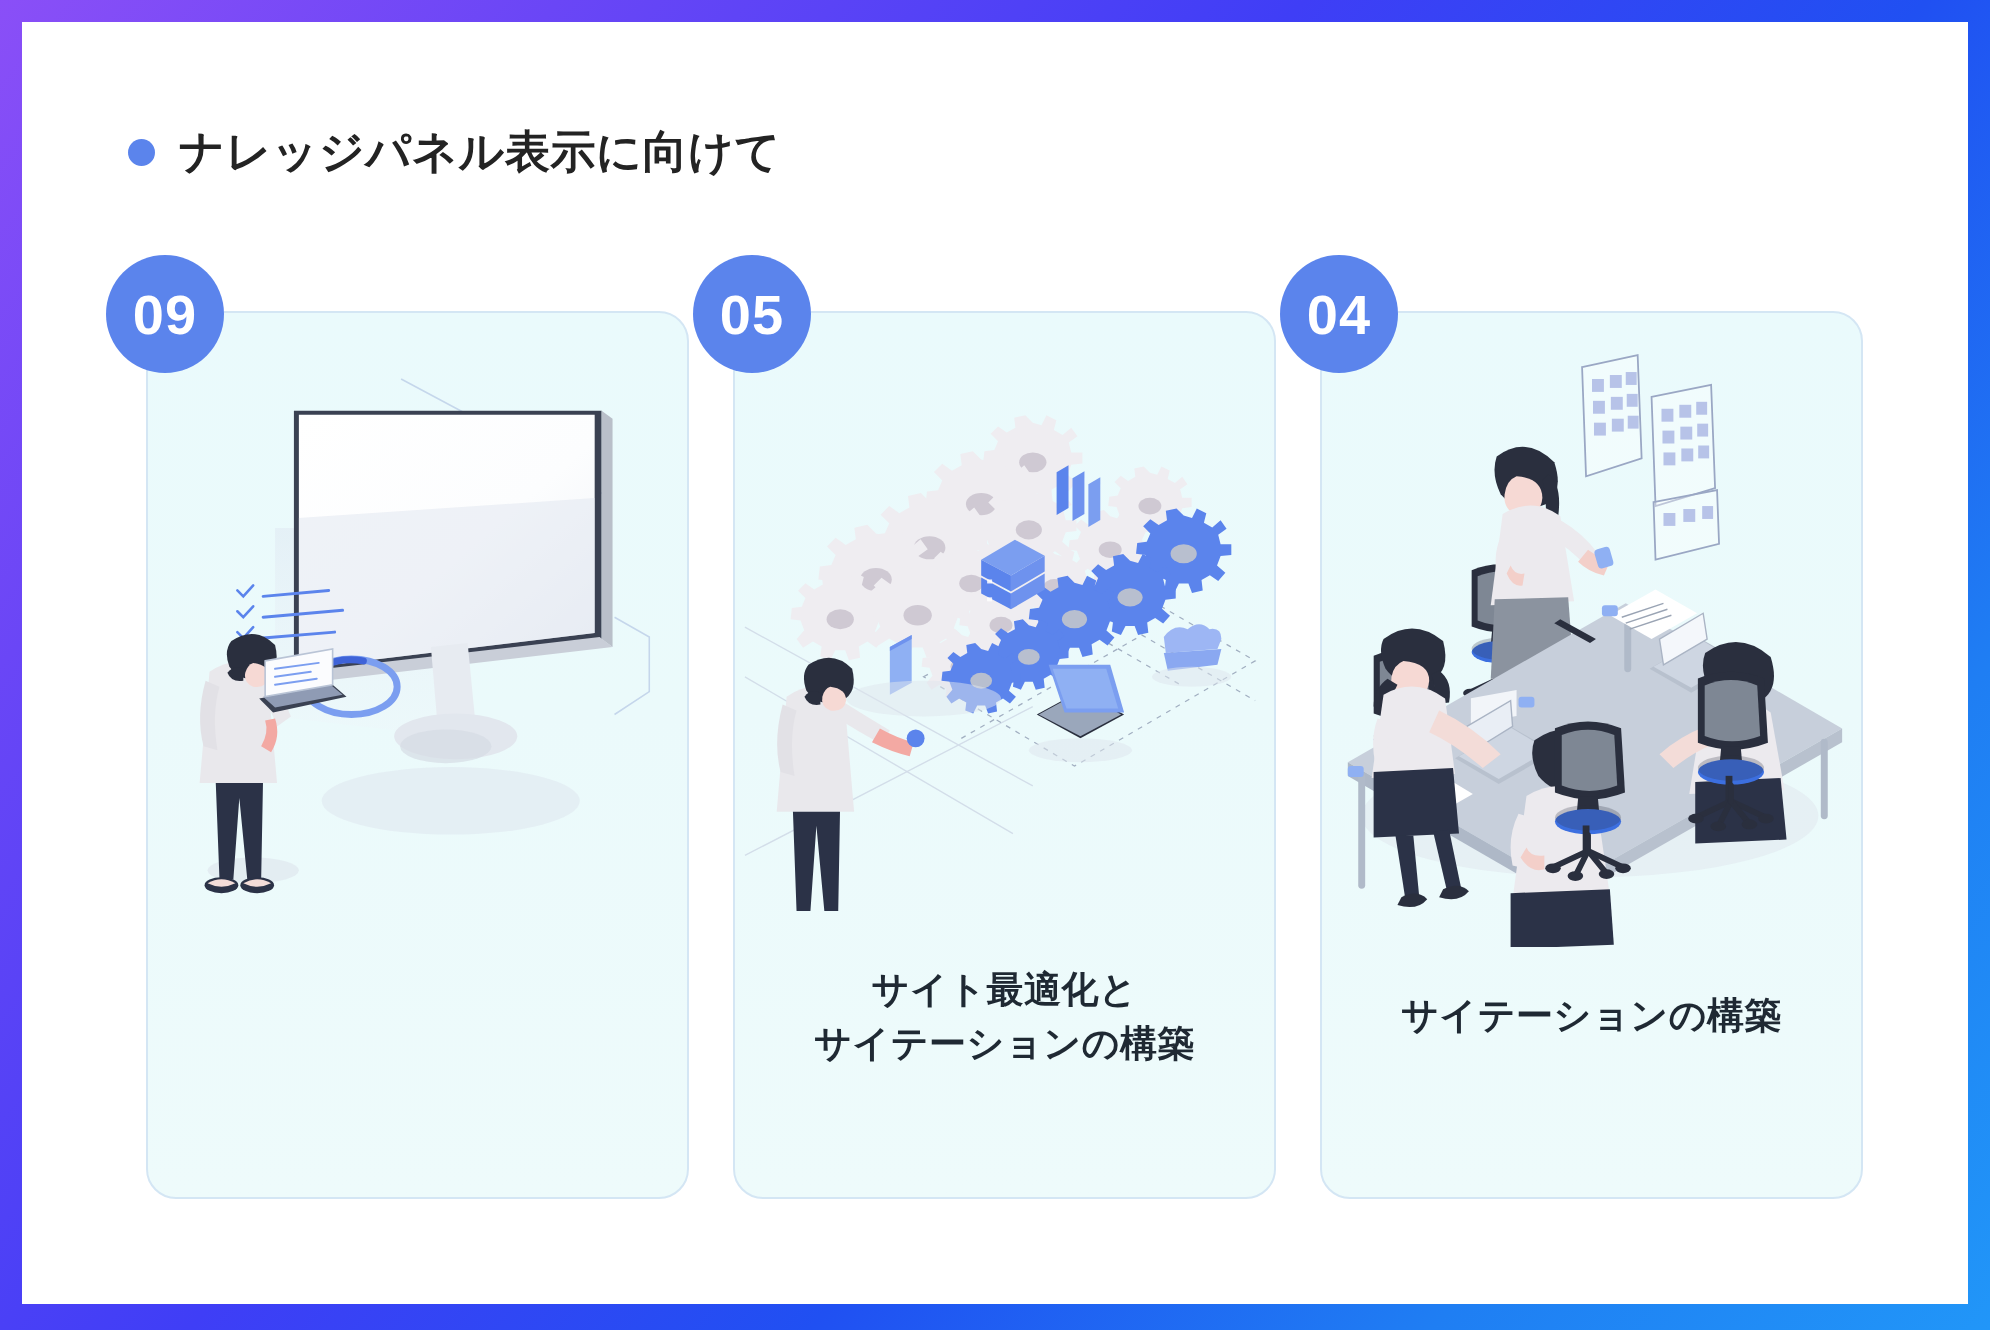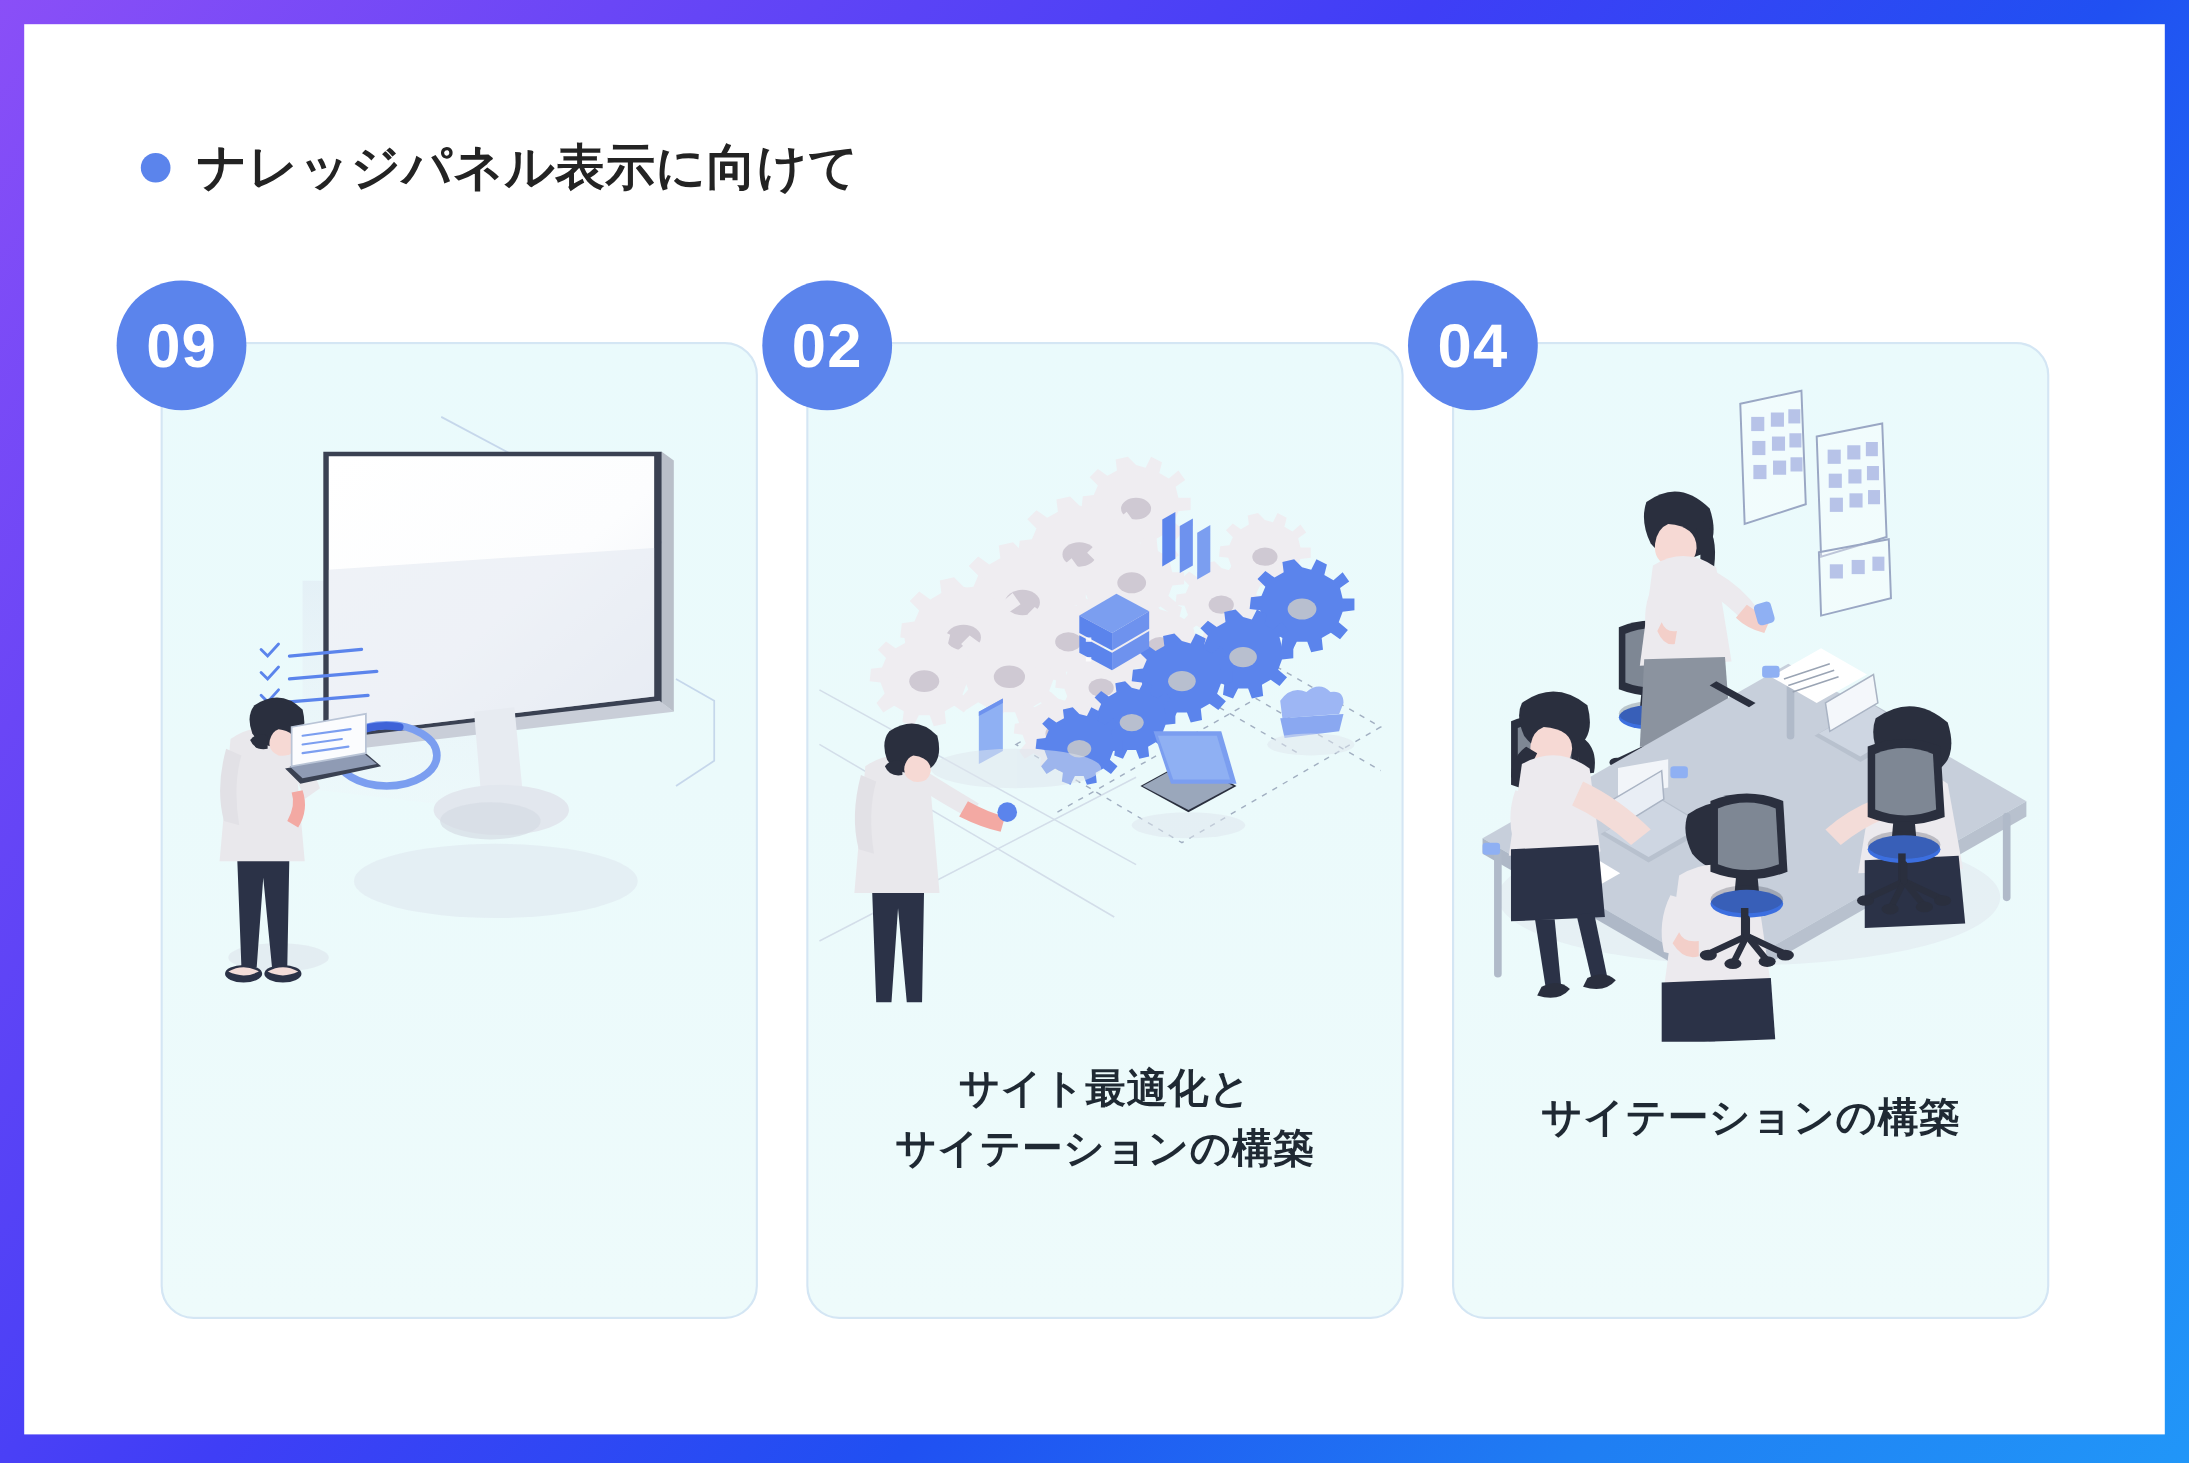--- a/index.html
+++ b/index.html
@@ -374,21 +374,21 @@
                 <path d="M86 346 q-10 -4 -16 4 q4 10 16 8 Z" fill="#2a2f3e"></path>
               </g>
             </svg>
           </div>
 
           <div class="caption">
             <span class="line">サイト最適化と</span>
             <span class="line">サイテーションの構築</span>
           </div>
         </div>
-        <div class="badge">02</div>
+        <div class="badge">05</div>
       </div>
 
       <div class="card c3">
         <div class="card-inner">
           <div class="illo">
             <svg viewBox="0 0 543 600" xmlns="http://www.w3.org/2000/svg">
               <defs>
                 <g id="chair">
                   <path d="M-34 -90 q34 -14 68 0 l4 66 q-36 14 -72 0 Z" fill="#2a2f3e"></path>
                   <path d="M-27 -83 q27 -11 54 0 l3 52 q-29 11 -57 0 Z" fill="#7e8794"></path>

